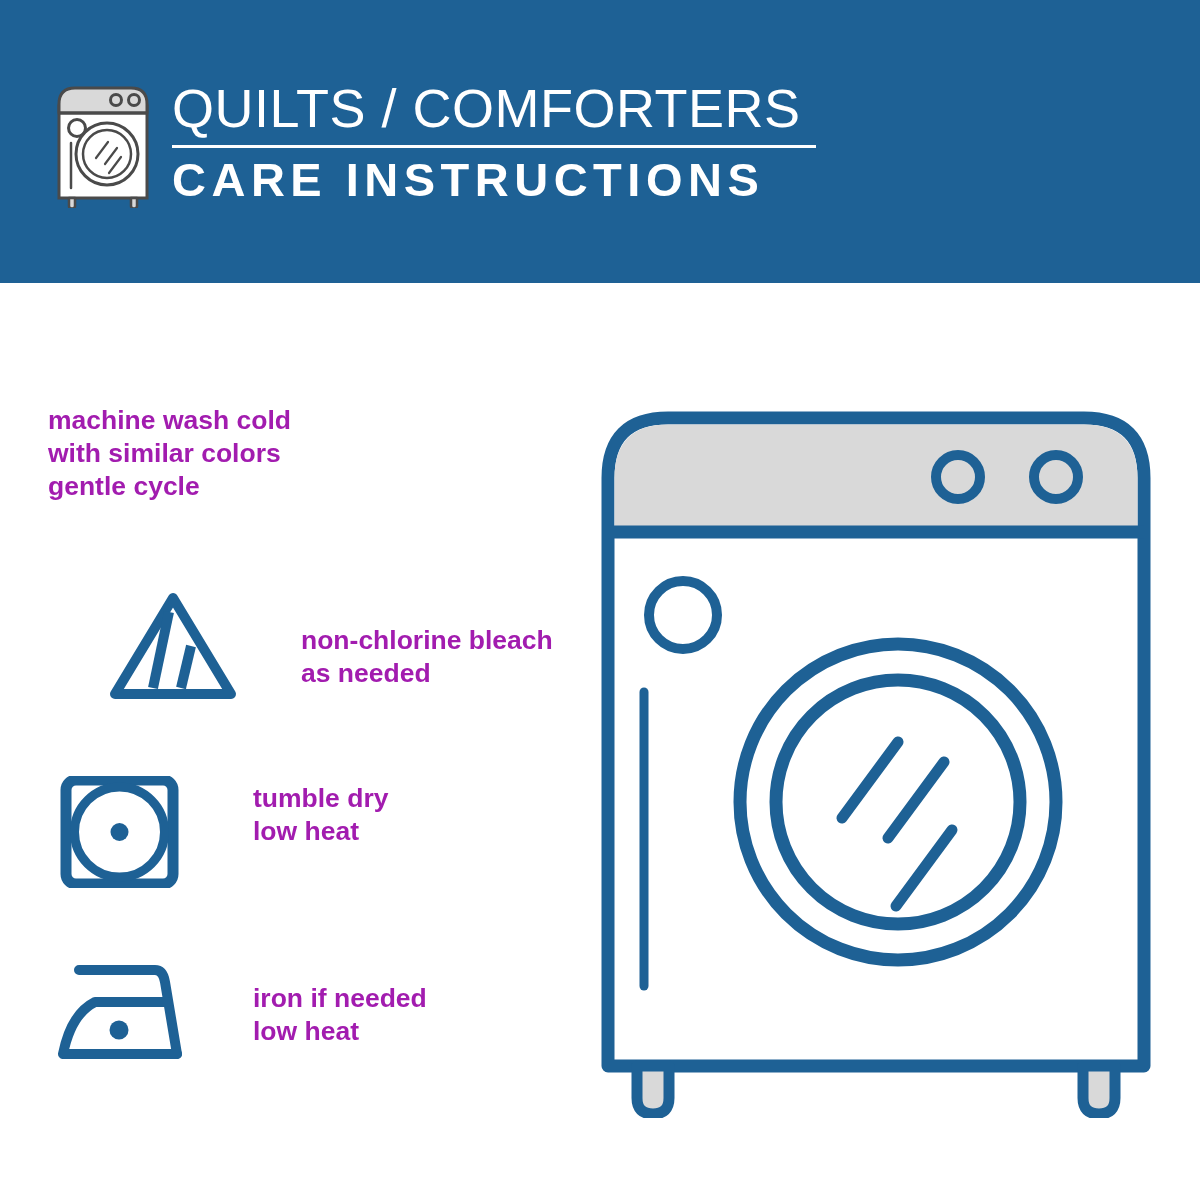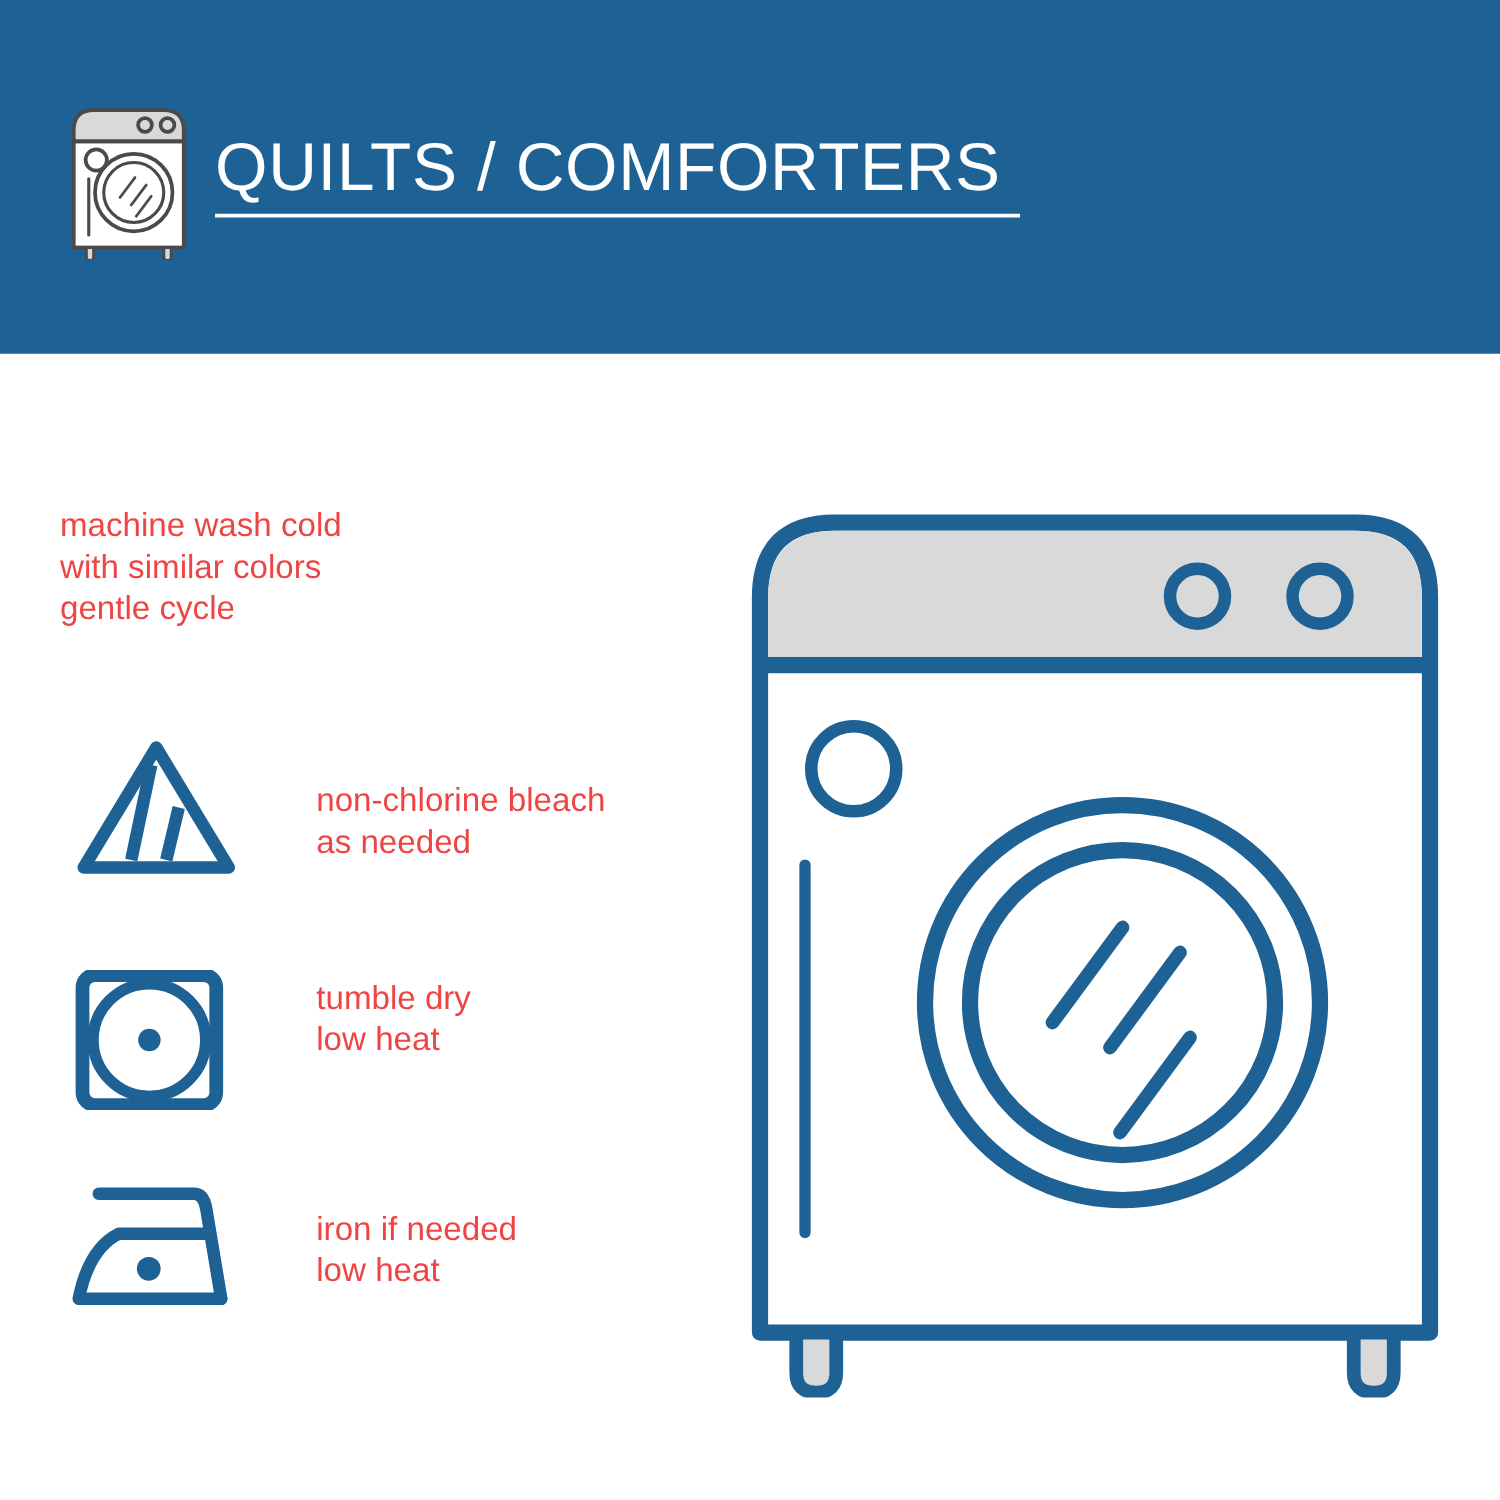--- a/index.html
+++ b/index.html
@@ -79,38 +79,38 @@
     top: 404px;
     width: 560px;
   }
   .care-row {
     position: absolute;
     left: 0;
     display: flex;
     align-items: flex-start;
   }
   .care-row.r0 { top: 0px; }
-  .care-row.r1 { top: 186px; }
+  .care-row.r1 { top: 186px; padding-left: 48px; }
   .care-row.r2 { top: 372px; }
-  .care-row.r3 { top: 537px; }
+  .care-row.r3 { top: 552px; }
 
   .care-icon {
     width: 150px;
     flex: 0 0 150px;
     margin-left: 55px;
     display: flex;
     justify-content: flex-start;
     align-items: flex-start;
   }
   .care-text {
     margin-left: 48px;
-    color: #ef4444;
+    color: #a21caf;
     font-size: 26.5px;
     line-height: 33px;
-    font-weight: 400;
+    font-weight: 700;
     white-space: pre-line;
   }
   .care-row.r1 .care-text { margin-top: 34px; }
   .care-row.r2 .care-text { margin-top: 6px; }
   .care-row.r3 .care-text { margin-top: 26px; }
 
   
   .machine {
     position: absolute;
     left: 596px;
@@ -148,20 +148,21 @@
           <line x1="59" y1="95" x2="71" y2="79" stroke="#4a4a4a" stroke-width="2.2" stroke-linecap="round"></line>
 
           <path d="M19 120 L19 128 Q19 130.5 22 130.5 Q25 130.5 25 128 L25 120 Z" fill="#d9d9d9" stroke="#4a4a4a" stroke-width="2.5" stroke-linejoin="round"></path>
           <path d="M81 120 L81 128 Q81 130.5 84 130.5 Q87 130.5 87 128 L87 120 Z" fill="#d9d9d9" stroke="#4a4a4a" stroke-width="2.5" stroke-linejoin="round"></path>
         </svg>
       </div>
 
       <div class="title-block">
         <div class="title-line1">QUILTS / COMFORTERS</div>
         <div class="title-rule"></div>
+        <div class="title-line2">CARE INSTRUCTIONS</div>
       </div>
 
     </div>
   </div>
 
   <div class="care-list">
 
     <div class="care-row r0">
       <div class="care-text">machine wash cold
 with similar colors

